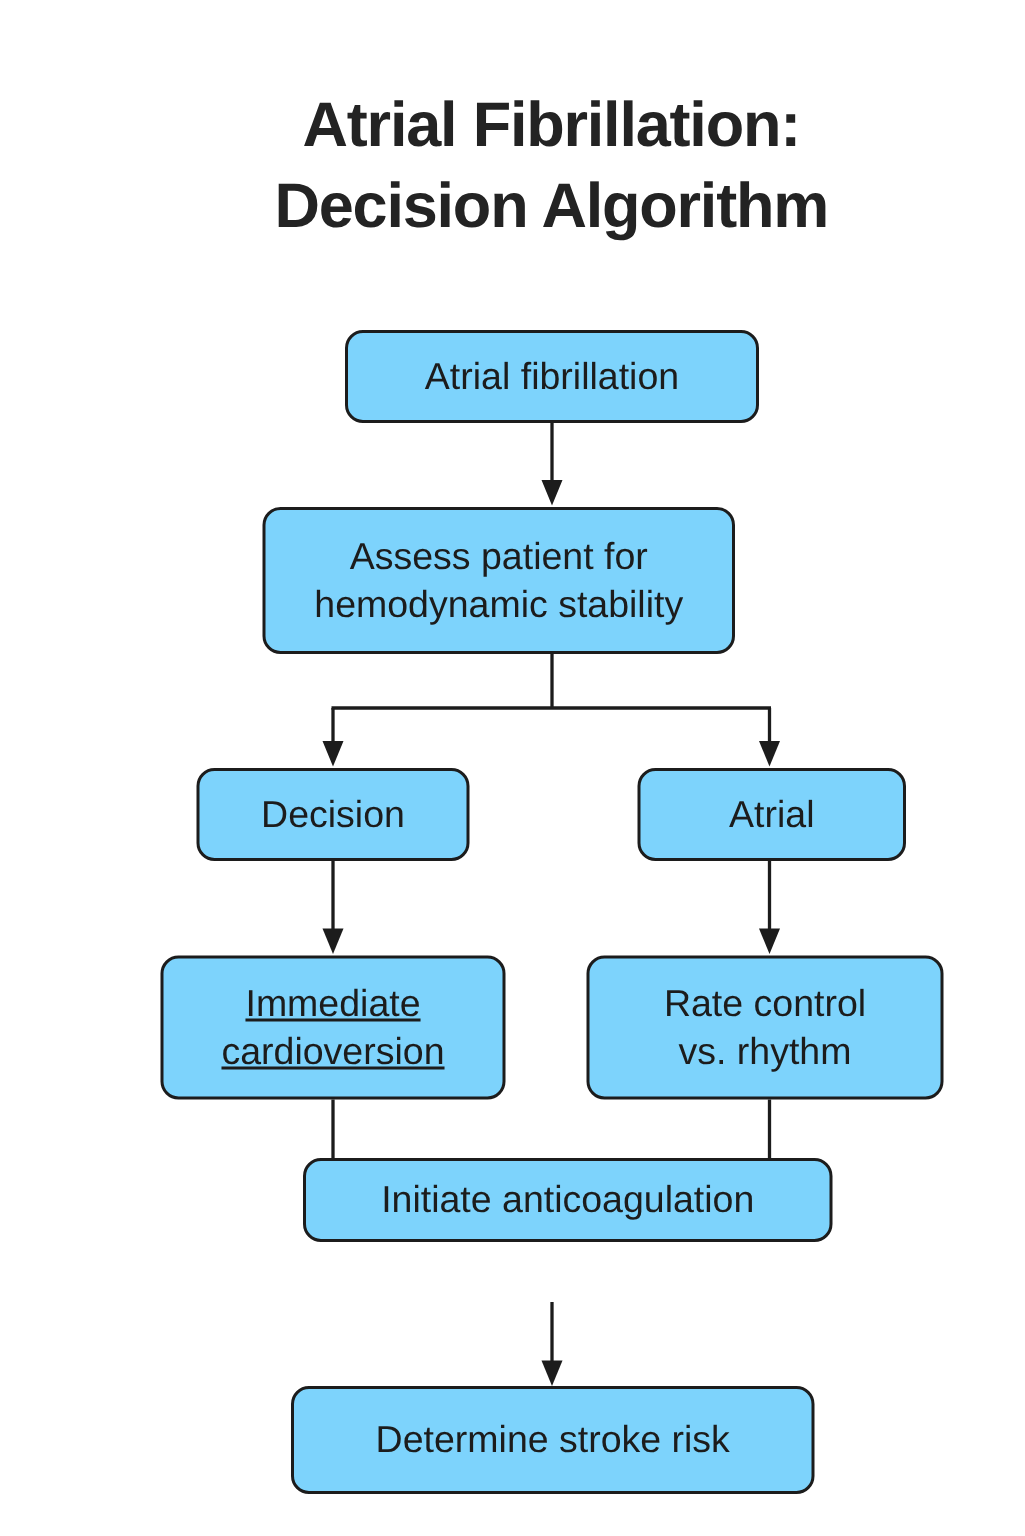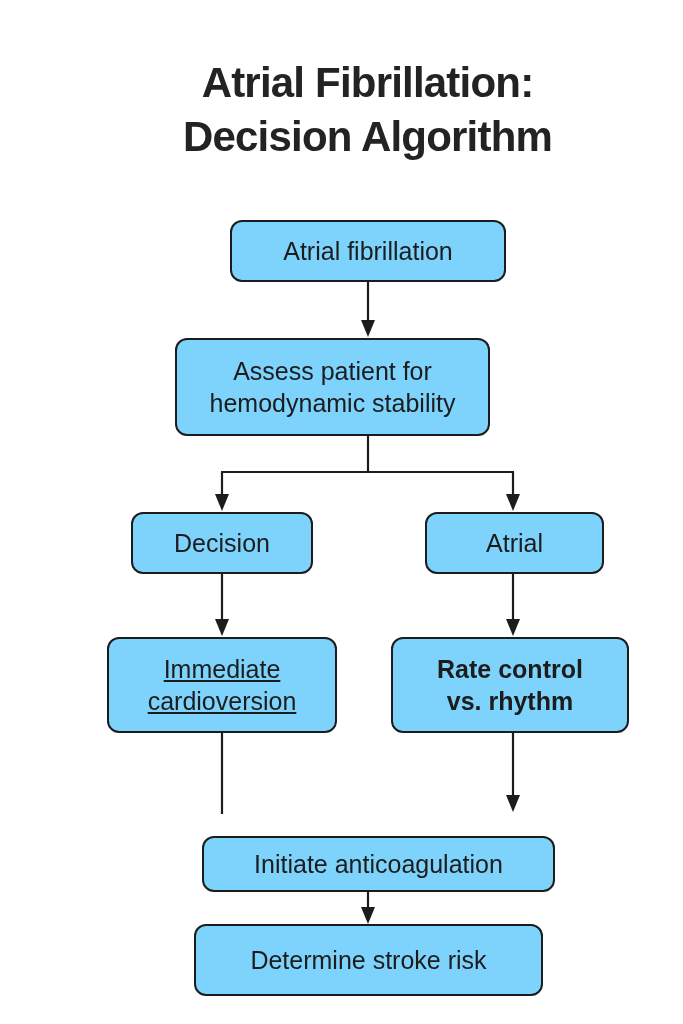--- a/index.html
+++ b/index.html
@@ -80,22 +80,22 @@
     line-height: 32px;
     white-space: pre-line;
     padding: 0 10px;
   }
 
   .node-af          { left: 204px; top: 220px; width: 276px; height: 62px; }
   .node-assess      { left: 149px; top: 338px; width: 315px; height: 98px; }
   .node-unstable    { left: 105px; top: 512px; width: 182px; height: 62px; }
   .node-stable      { left: 399px; top: 512px; width: 179px; height: 62px; }
   .node-cardio      { left: 81px;  top: 637px; width: 230px; height: 96px; text-decoration: underline; }
-  .node-rate        { left: 365px; top: 637px; width: 238px; height: 96px; font-weight: bold; }
-  .node-anticoag    { left: 176px; top: 836px; width: 353px; height: 56px; }
+  .node-rate        { left: 365px; top: 637px; width: 238px; height: 96px; }
+  .node-anticoag    { left: 176px; top: 772px; width: 353px; height: 56px; }
   .node-stroke      { left: 168px; top: 924px; width: 349px; height: 72px; }
 </style>
 </head>
 <body>
 
 <div id="canvas">
 
   <div class="title">Atrial Fibrillation:
 Decision Algorithm</div>
 

